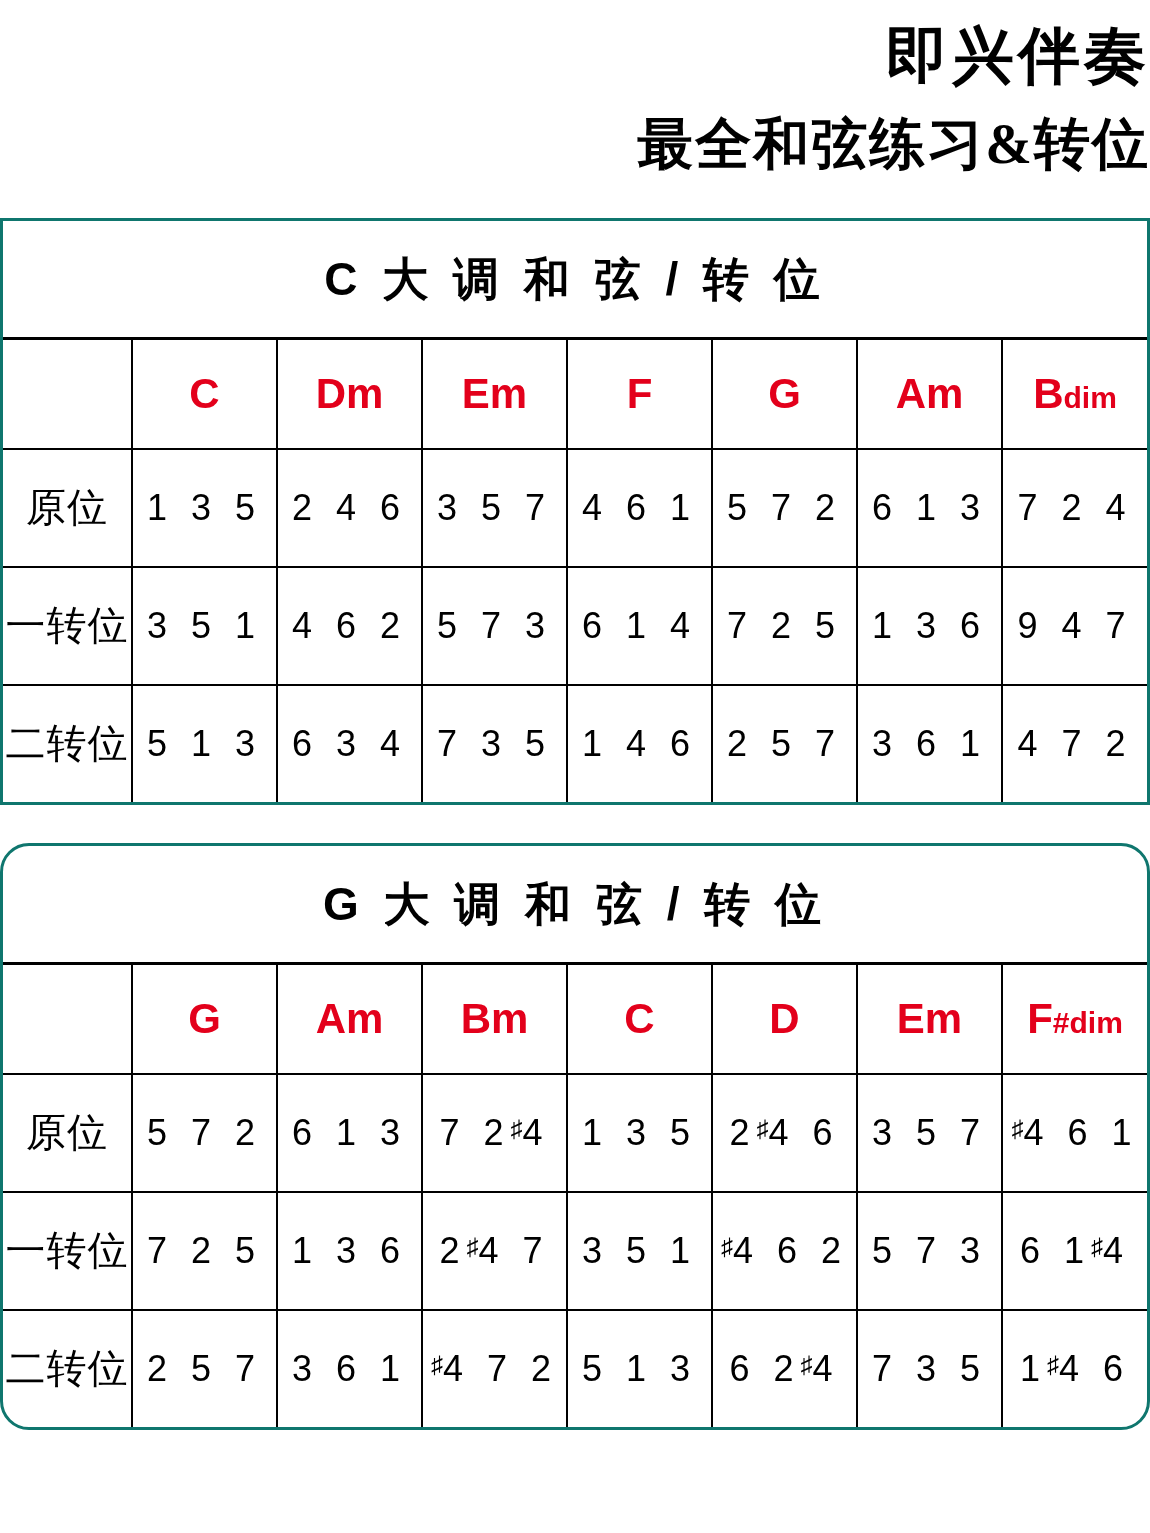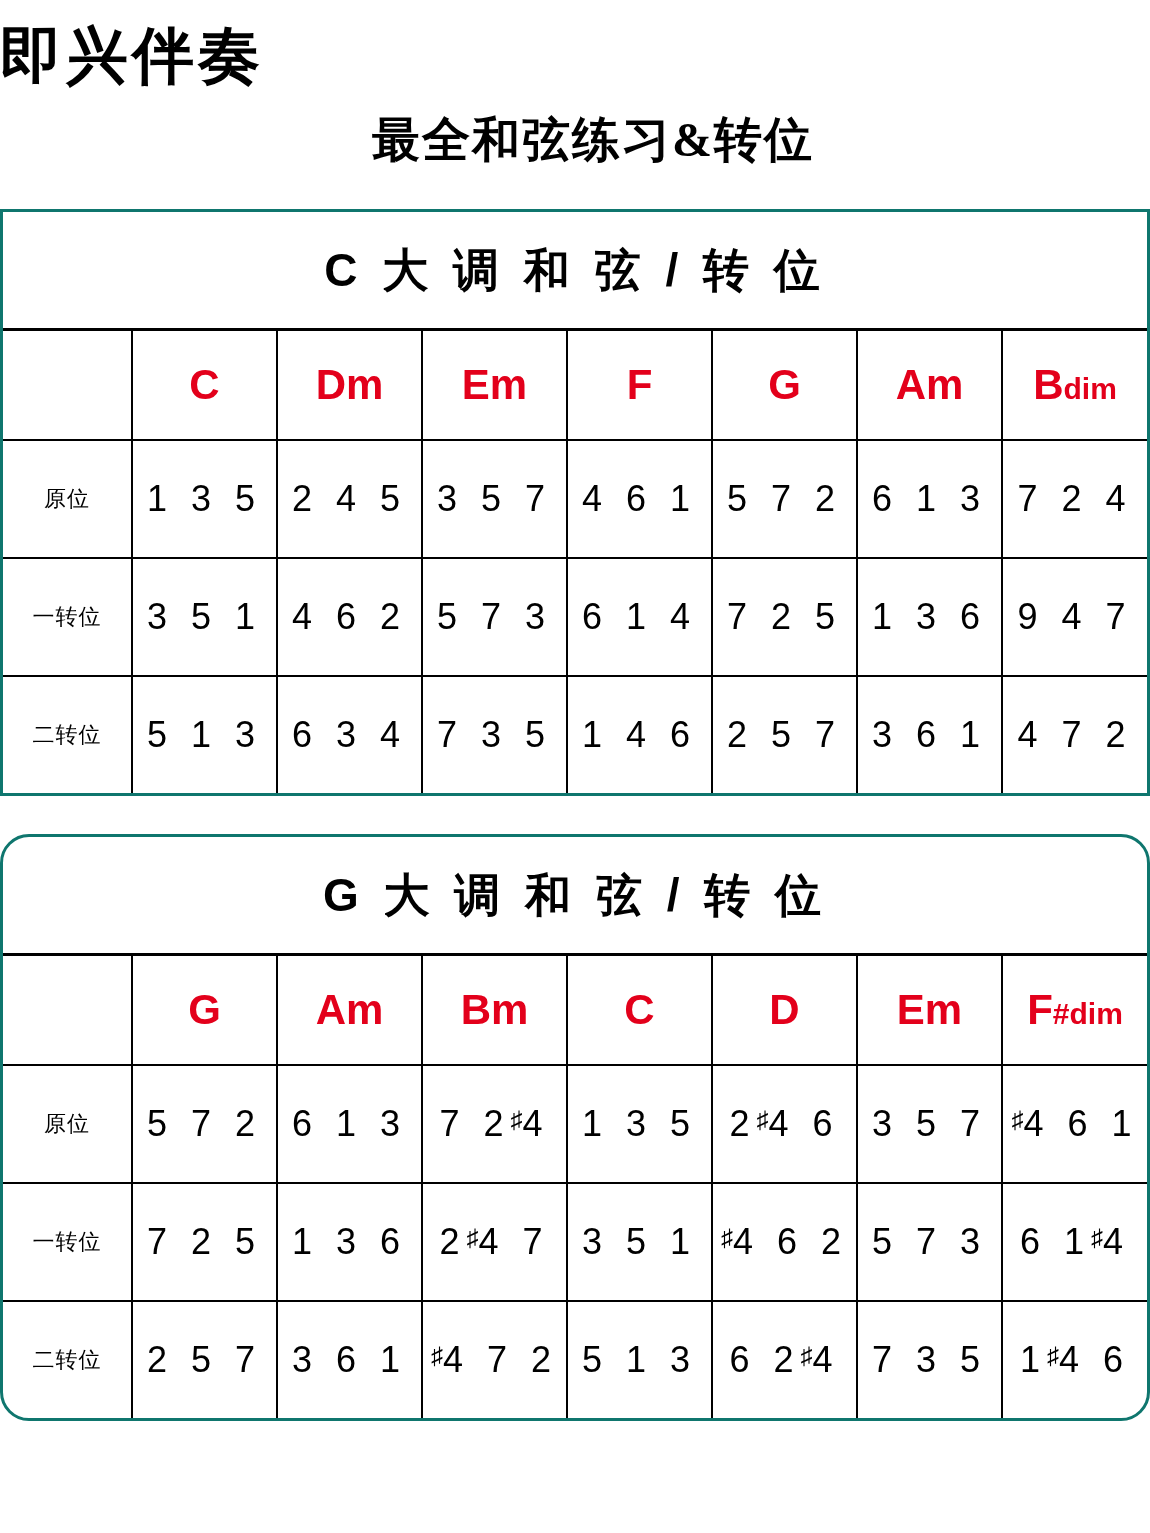--- a/index.html
+++ b/index.html
@@ -15,33 +15,33 @@
     position: relative;
     overflow: hidden;
   }
   .page {
     width: 1150px;
     height: 1533px;
     box-sizing: border-box;
     padding: 0;
   }
   .title {
-    text-align: left;
+    text-align: right;
     font-family: "Liberation Serif", "DejaVu Serif", serif;
     font-weight: bold;
     font-size: 62px;
     letter-spacing: 4px;
     margin: 22px 0 0 0;
     line-height: 1.1;
   }
   .subtitle {
-    text-align: center;
+    text-align: right;
     font-family: "Liberation Serif", "DejaVu Serif", serif;
     font-weight: bold;
-    font-size: 48px;
+    font-size: 56px;
     letter-spacing: 2px;
     margin: 24px 0 0 0;
     line-height: 1.1;
     padding-left: 36px;
   }
   .table-block {
     margin: 4px auto;
     width: 1150px;
     border: 3px solid #0f766e;
     box-sizing: border-box;
@@ -102,21 +102,21 @@
   }
   .data-row td {
     height: 116px;
     font-size: 36px;
     font-family: "Liberation Sans", sans-serif;
     letter-spacing: 7px;
     white-space: nowrap;
   }
   .data-row td.row-label {
     letter-spacing: 1px;
-    font-size: 22px;
+    font-size: 40px;
   }
   .sharp {
     font-size: 24px;
     vertical-align: 8px;
     letter-spacing: 0;
   }
 </style>
 </head>
 <body>
 
@@ -135,21 +135,21 @@
         <th><span>Dm</span></th>
         <th><span>Em</span></th>
         <th><span>F</span></th>
         <th><span>G</span></th>
         <th><span>Am</span></th>
         <th><span>B</span><span class="sub">dim</span></th>
       </tr>
       <tr class="data-row">
         <td class="row-label">原位</td>
         <td>1 3 5</td>
-        <td>2 4 5</td>
+        <td>2 4 6</td>
         <td>3 5 7</td>
         <td>4 6 1</td>
         <td>5 7 2</td>
         <td>6 1 3</td>
         <td>7 2 4</td>
       </tr>
       <tr class="data-row">
         <td class="row-label">一转位</td>
         <td>3 5 1</td>
         <td>4 6 2</td>

